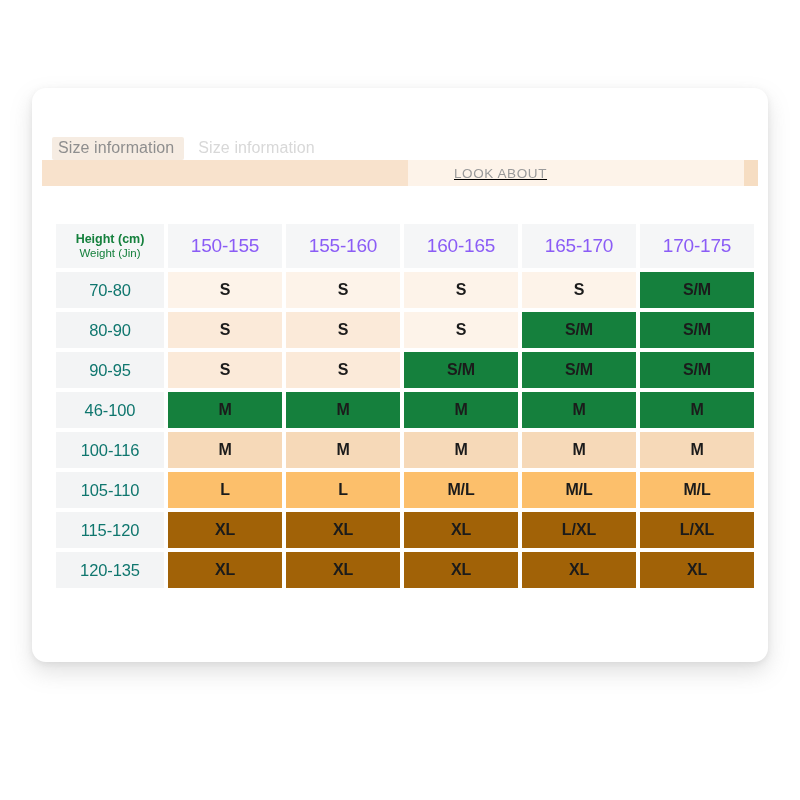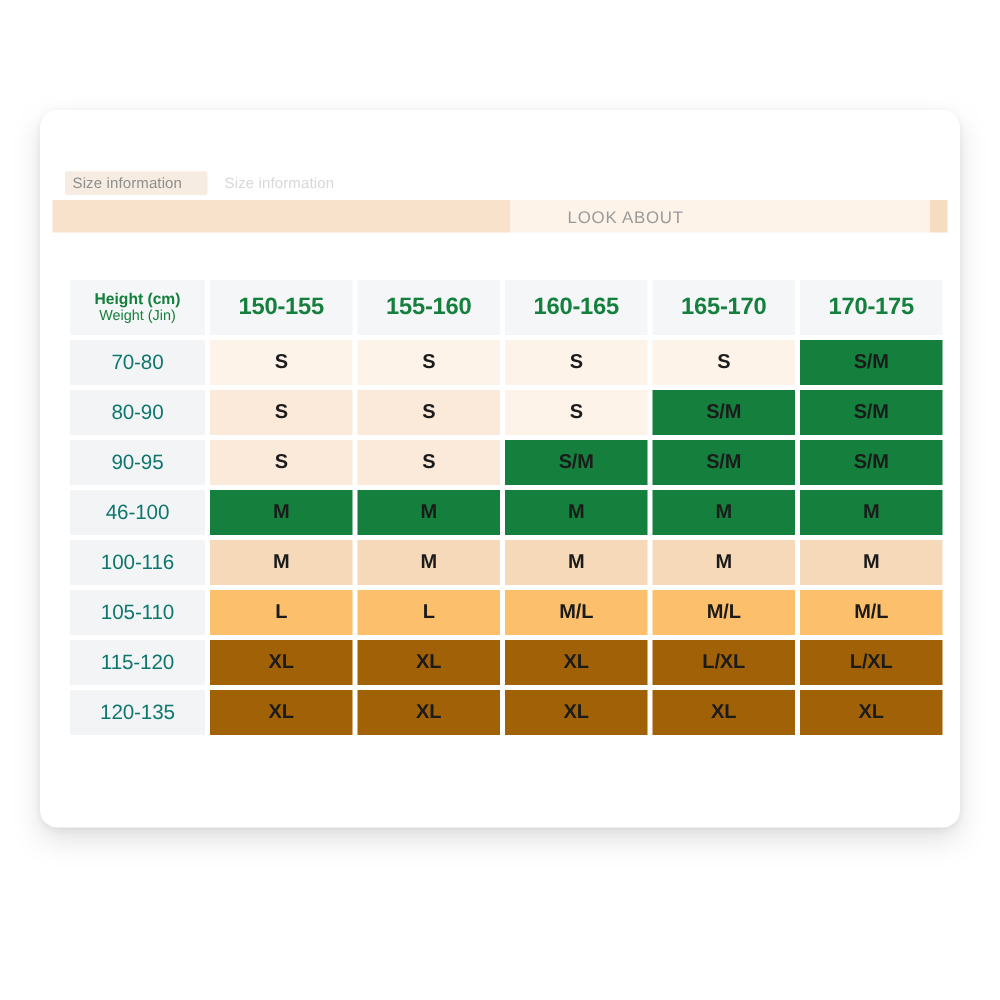--- a/index.html
+++ b/index.html
@@ -37,43 +37,44 @@
   
   .tabs {
     position: absolute;
     left: 20px;
     top: 49px;
     display: flex;
     align-items: flex-end;
     gap: 8px;
   }
   .tab {
-    font-size: 12px;
+    font-size: 16px;
     letter-spacing: 0.1px;
-    padding: 2px 20px 3px 6px;
+    padding: 2px 10px 3px 6px;
     white-space: nowrap;
   }
   .tab.active {
     color: #8e8e8e;
     background: #f6ece2;
     border-radius: 2px;
   }
   .tab.inactive {
     color: #d8d8d8;
     background: transparent;
   }
 
   
   .banner {
     position: absolute;
     left: 10px;
     top: 72px;
     width: 716px;
     height: 26px;
     display: flex;
+    text-decoration: underline;
   }
   .banner-left {
     width: 366px;
     height: 100%;
     background: #f8e2cc;
   }
   .banner-mid {
     flex: 1;
     height: 100%;
     background: #fdf3e9;
@@ -127,22 +128,22 @@
   }
   th.corner .h2 {
     display: block;
     font-size: 11.5px;
     font-weight: normal;
   }
   th.colhead {
     background: #f5f6f7;
     height: 44px;
     font-size: 19px;
-    font-weight: bold;
-    color: #15803d;
+    font-weight: normal;
+    color: #8b5cf6;
     letter-spacing: -0.2px;
   }
 
   
   td.rowlabel {
     background: #f3f4f5;
     font-size: 16.5px;
     color: #0f766e;
     letter-spacing: -0.1px;
   }

